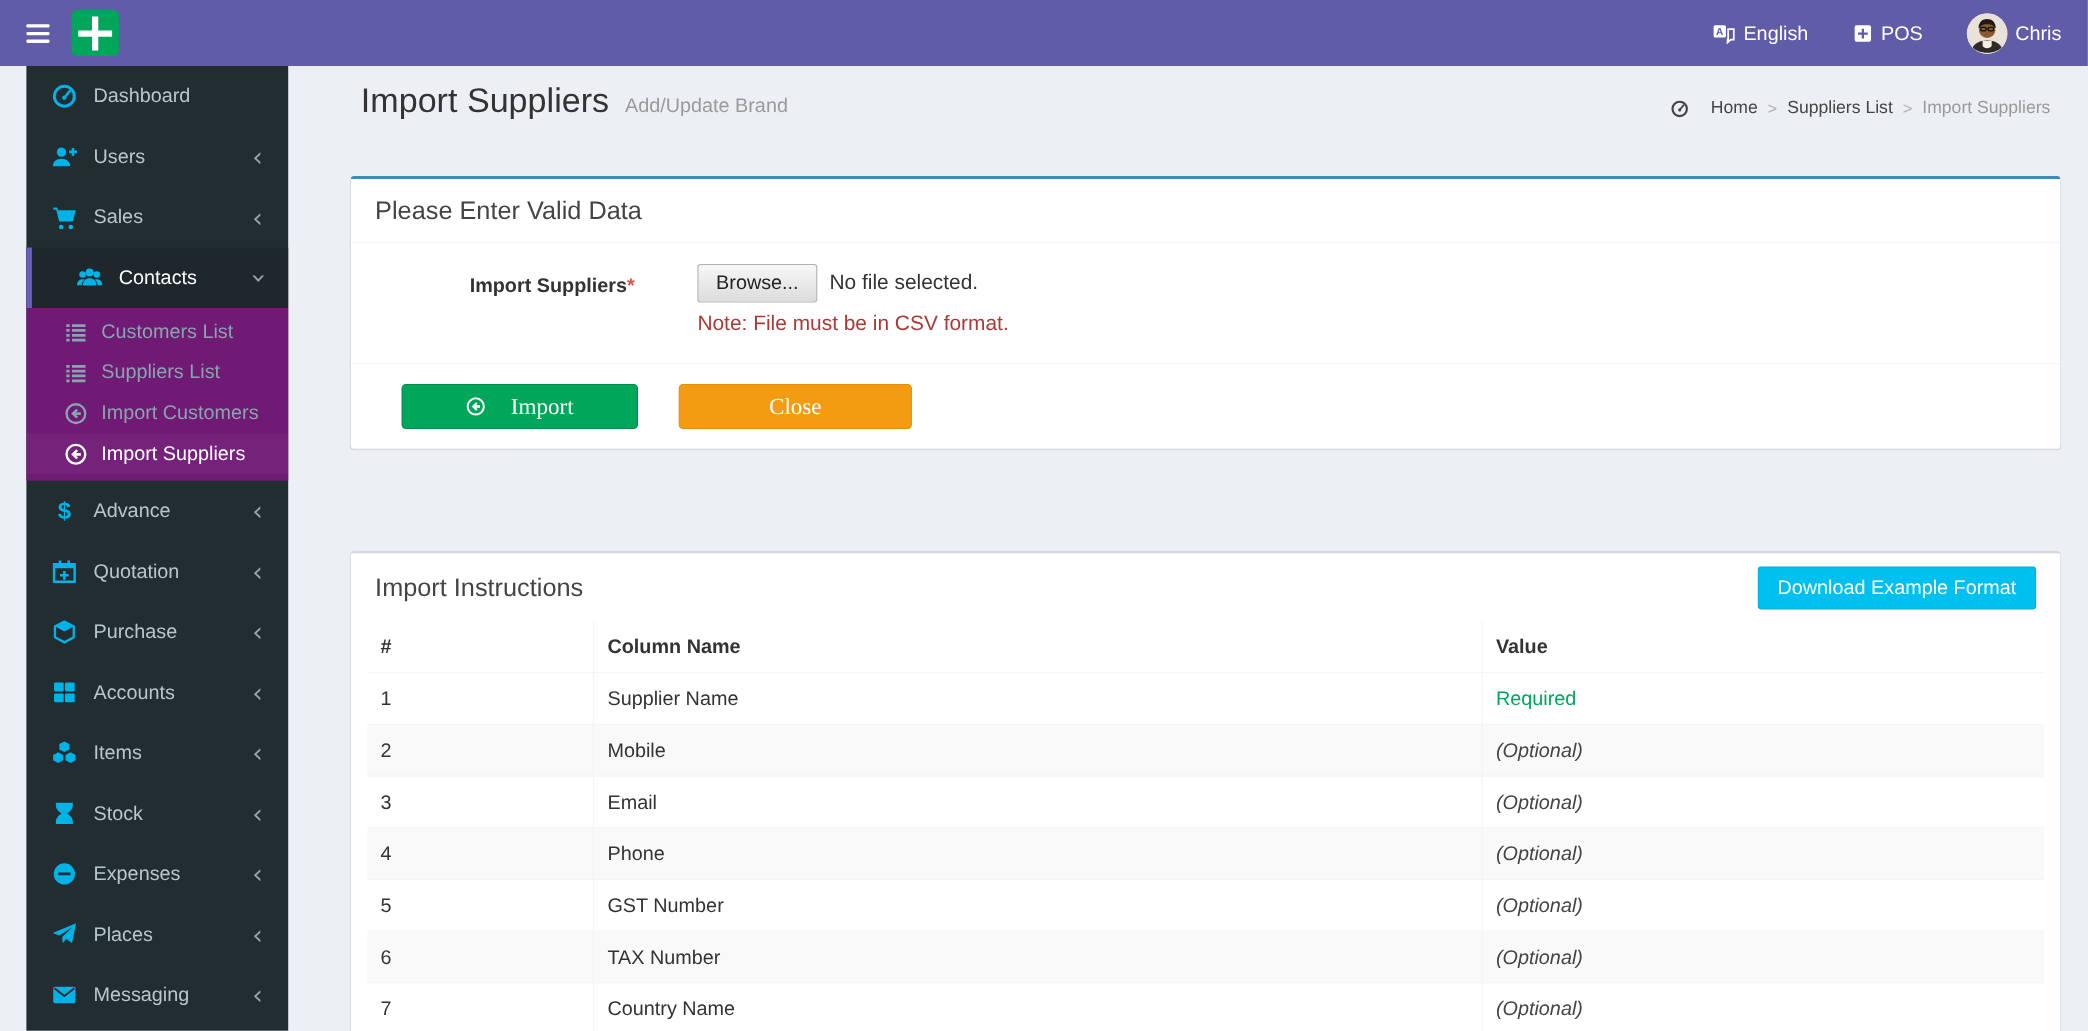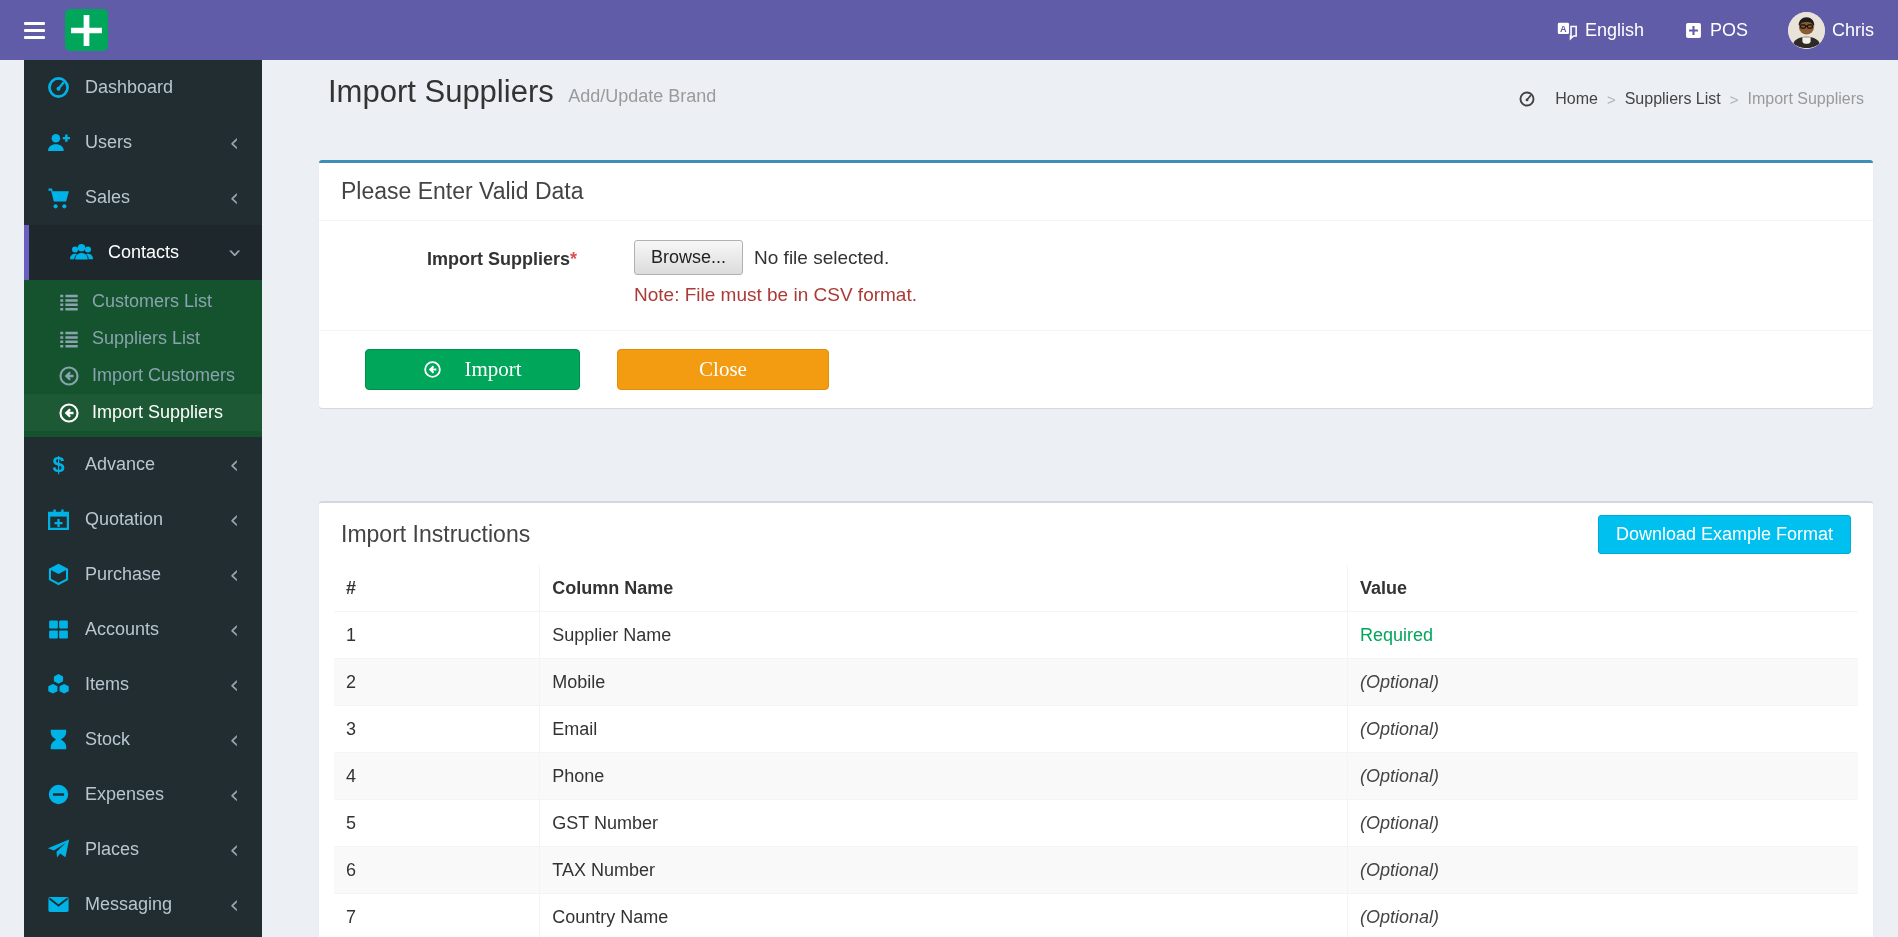--- a/index.html
+++ b/index.html
@@ -26,21 +26,21 @@
   .sidebar { position:absolute; top:60px; left:0; width:238px; height:877px; background:#222d32; z-index:10;margin-left:24px; }
   .menu-item { height:55px; display:flex; align-items:center; padding-left:17px; border-left:5px solid transparent;
     color:#b8c7ce; font-size:18px; cursor:pointer; }
   .menu-item.active { background:#1e282c; border-left-color:#6a5fc1; color:#fff;padding-left:40px; }
   .ico { display:inline-flex; align-items:center; justify-content:center; }
   .ico svg { width:100%; height:100%; display:block; }
   .mi-icon { width:25px; height:25px; margin-right:14px; color:#00b3e6; flex:0 0 auto; }
   .mi-label { flex:1; }
   .mi-chevron { margin-right:23px; color:#95a5ad; font-size:24px; line-height:20px; font-family:"DejaVu Sans",sans-serif; }
   .mi-chevron.down { transform:rotate(-90deg); }
-  .submenu { background:#14532d; padding:3px 0 6px; }
+  .submenu { background:#701a75; padding:3px 0 6px; }
   .sub-item { height:37px; display:flex; align-items:center; padding-left:34px; color:#8aa4af; font-size:18px; cursor:pointer; }
   .sub-item.active { color:#fff; background:rgba(255,255,255,0.04); }
   .si-icon { width:22px; height:22px; margin-right:12px; color:currentColor; flex:0 0 auto; }
 
   
   .main { position:absolute; left:282px; top:60px; width:1608px; height:877px;padding-left:20px; }
   .content-header { position:relative; height:58px; padding:14px 26px 0; }
   .page-title { display:inline; font-size:31px; font-weight:400; color:#333; margin:0; }
   .page-subtitle { font-size:18px; color:#9a9a9a; margin-left:10px; }
   .breadcrumb { position:absolute; right:26px; top:30px; display:flex; align-items:center; gap:9px; font-size:16px; color:#444; }

